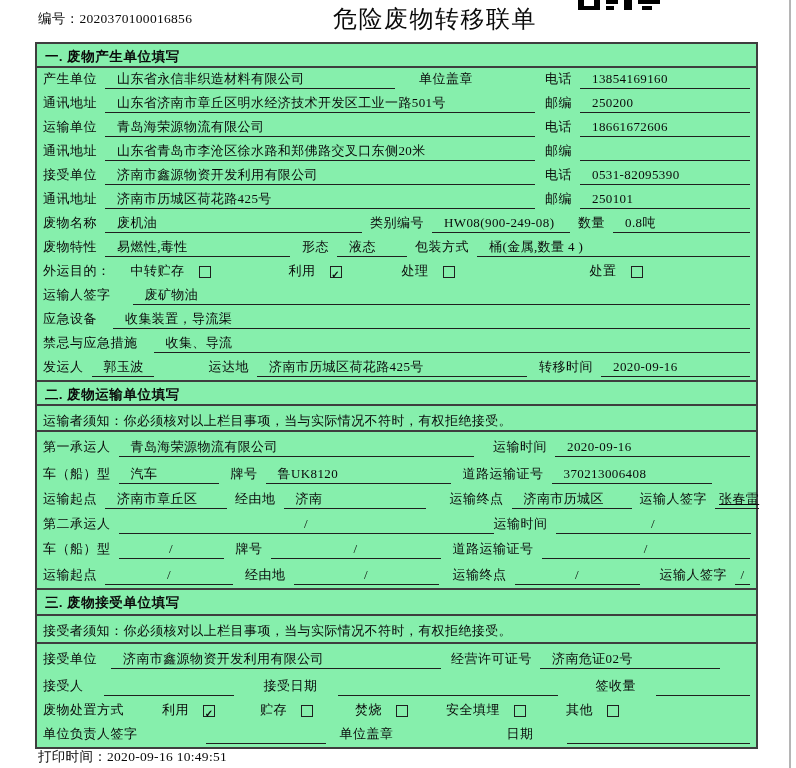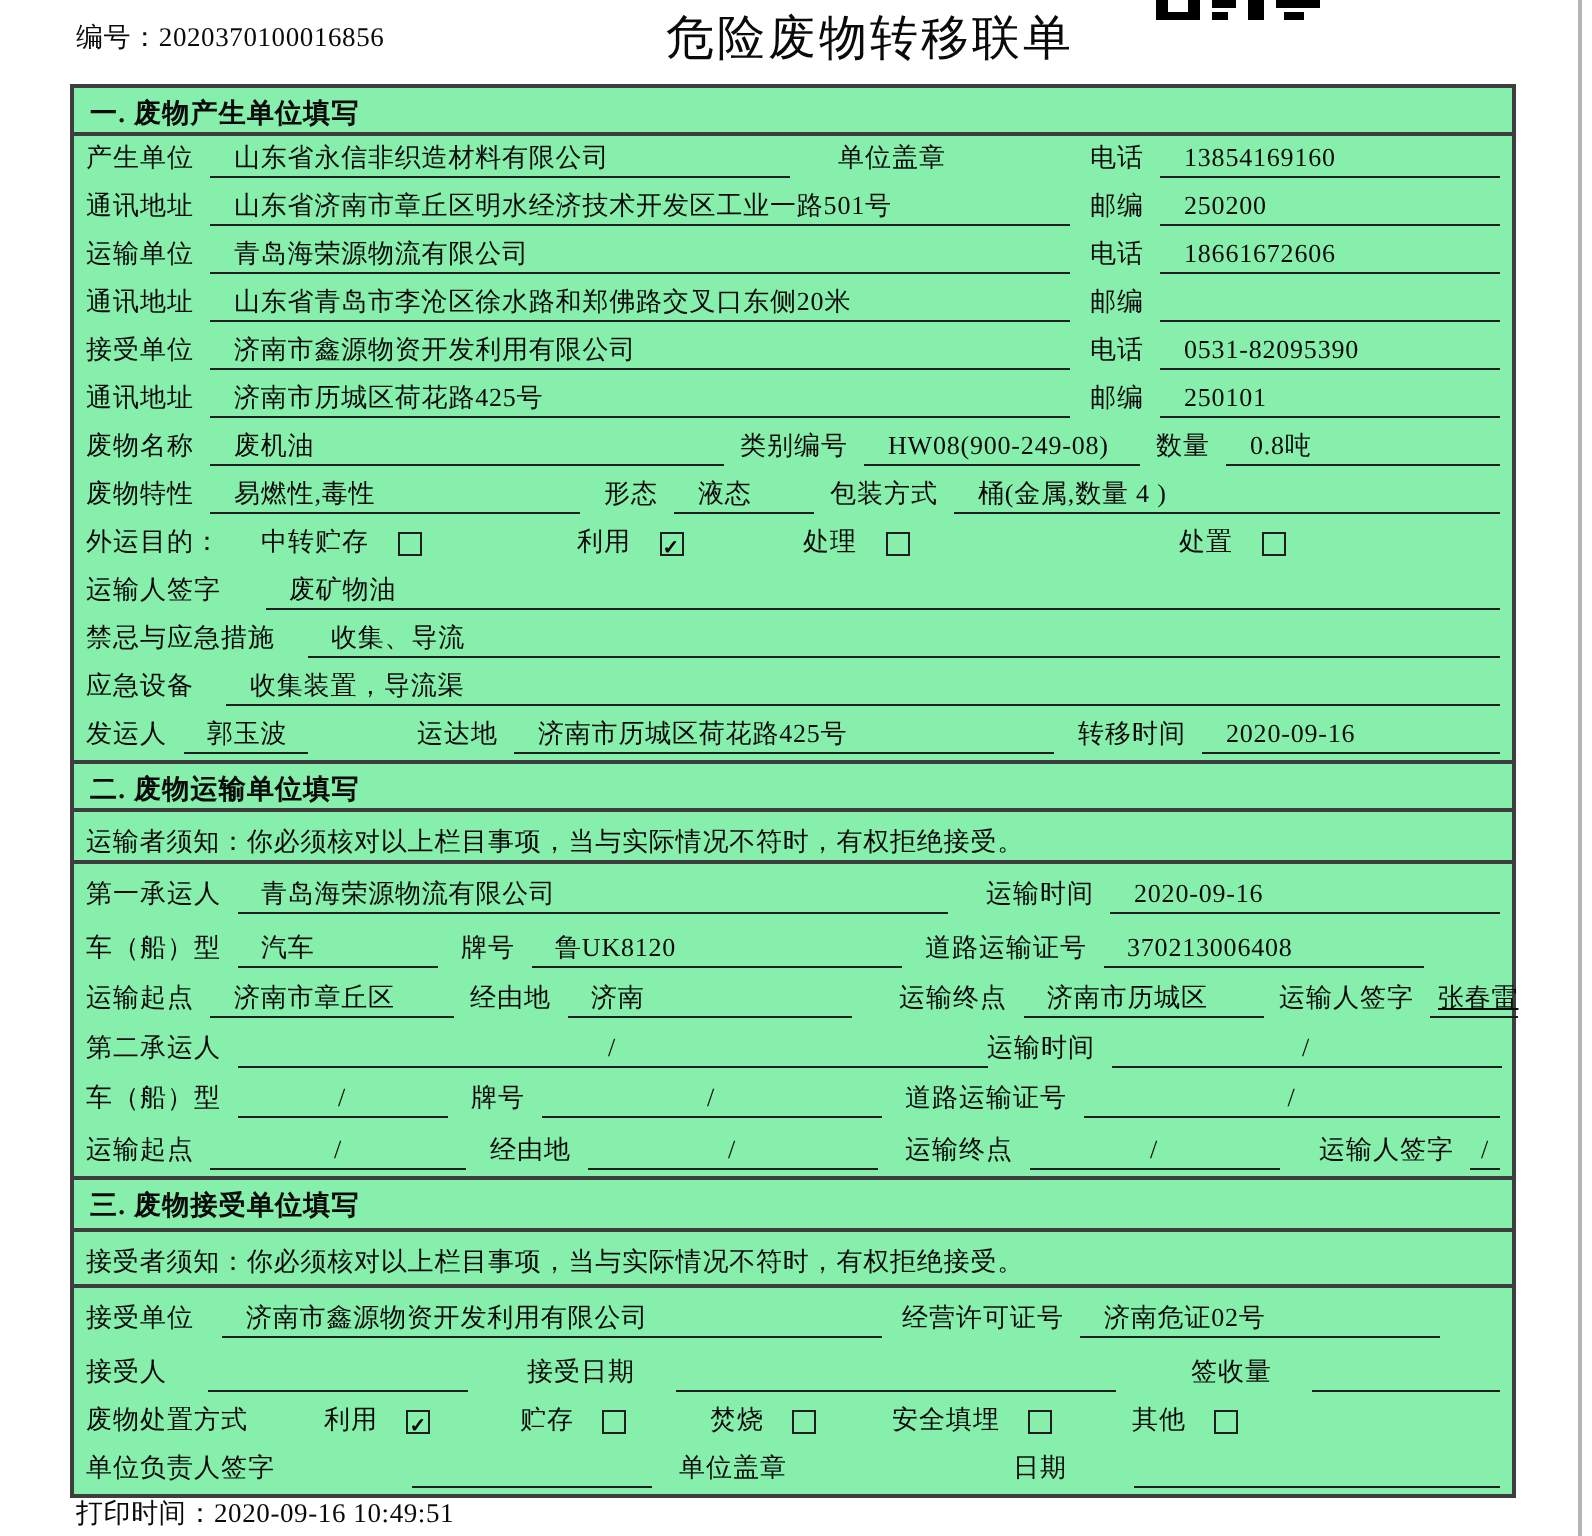--- a/index.html
+++ b/index.html
@@ -144,27 +144,27 @@
       <span class="lbl ml135">处置</span>
       <span class="box"></span>
     </div>
 
     <div class="row h24">
       <span class="lbl">运输人签字</span>
       <span class="fill g ml14">废矿物油</span>
     </div>
 
     <div class="row h24">
+      <span class="lbl">应急设备</span>
+      <span class="fill g ml8">收集装置，导流渠</span>
+    </div>
+
+    <div class="row h24">
       <span class="lbl">禁忌与应急措施</span>
       <span class="fill g ml8">收集、导流</span>
-    </div>
-
-    <div class="row h24">
-      <span class="lbl">应急设备</span>
-      <span class="fill g ml8">收集装置，导流渠</span>
     </div>
 
     <div class="row h24">
       <span class="lbl">发运人</span>
       <span class="fill w62">郭玉波</span>
       <span class="lbl ml55">运达地</span>
       <span class="fill w270">济南市历城区荷花路425号</span>
       <span class="lbl ml12">转移时间</span>
       <span class="fill g">2020-09-16</span>
     </div>

